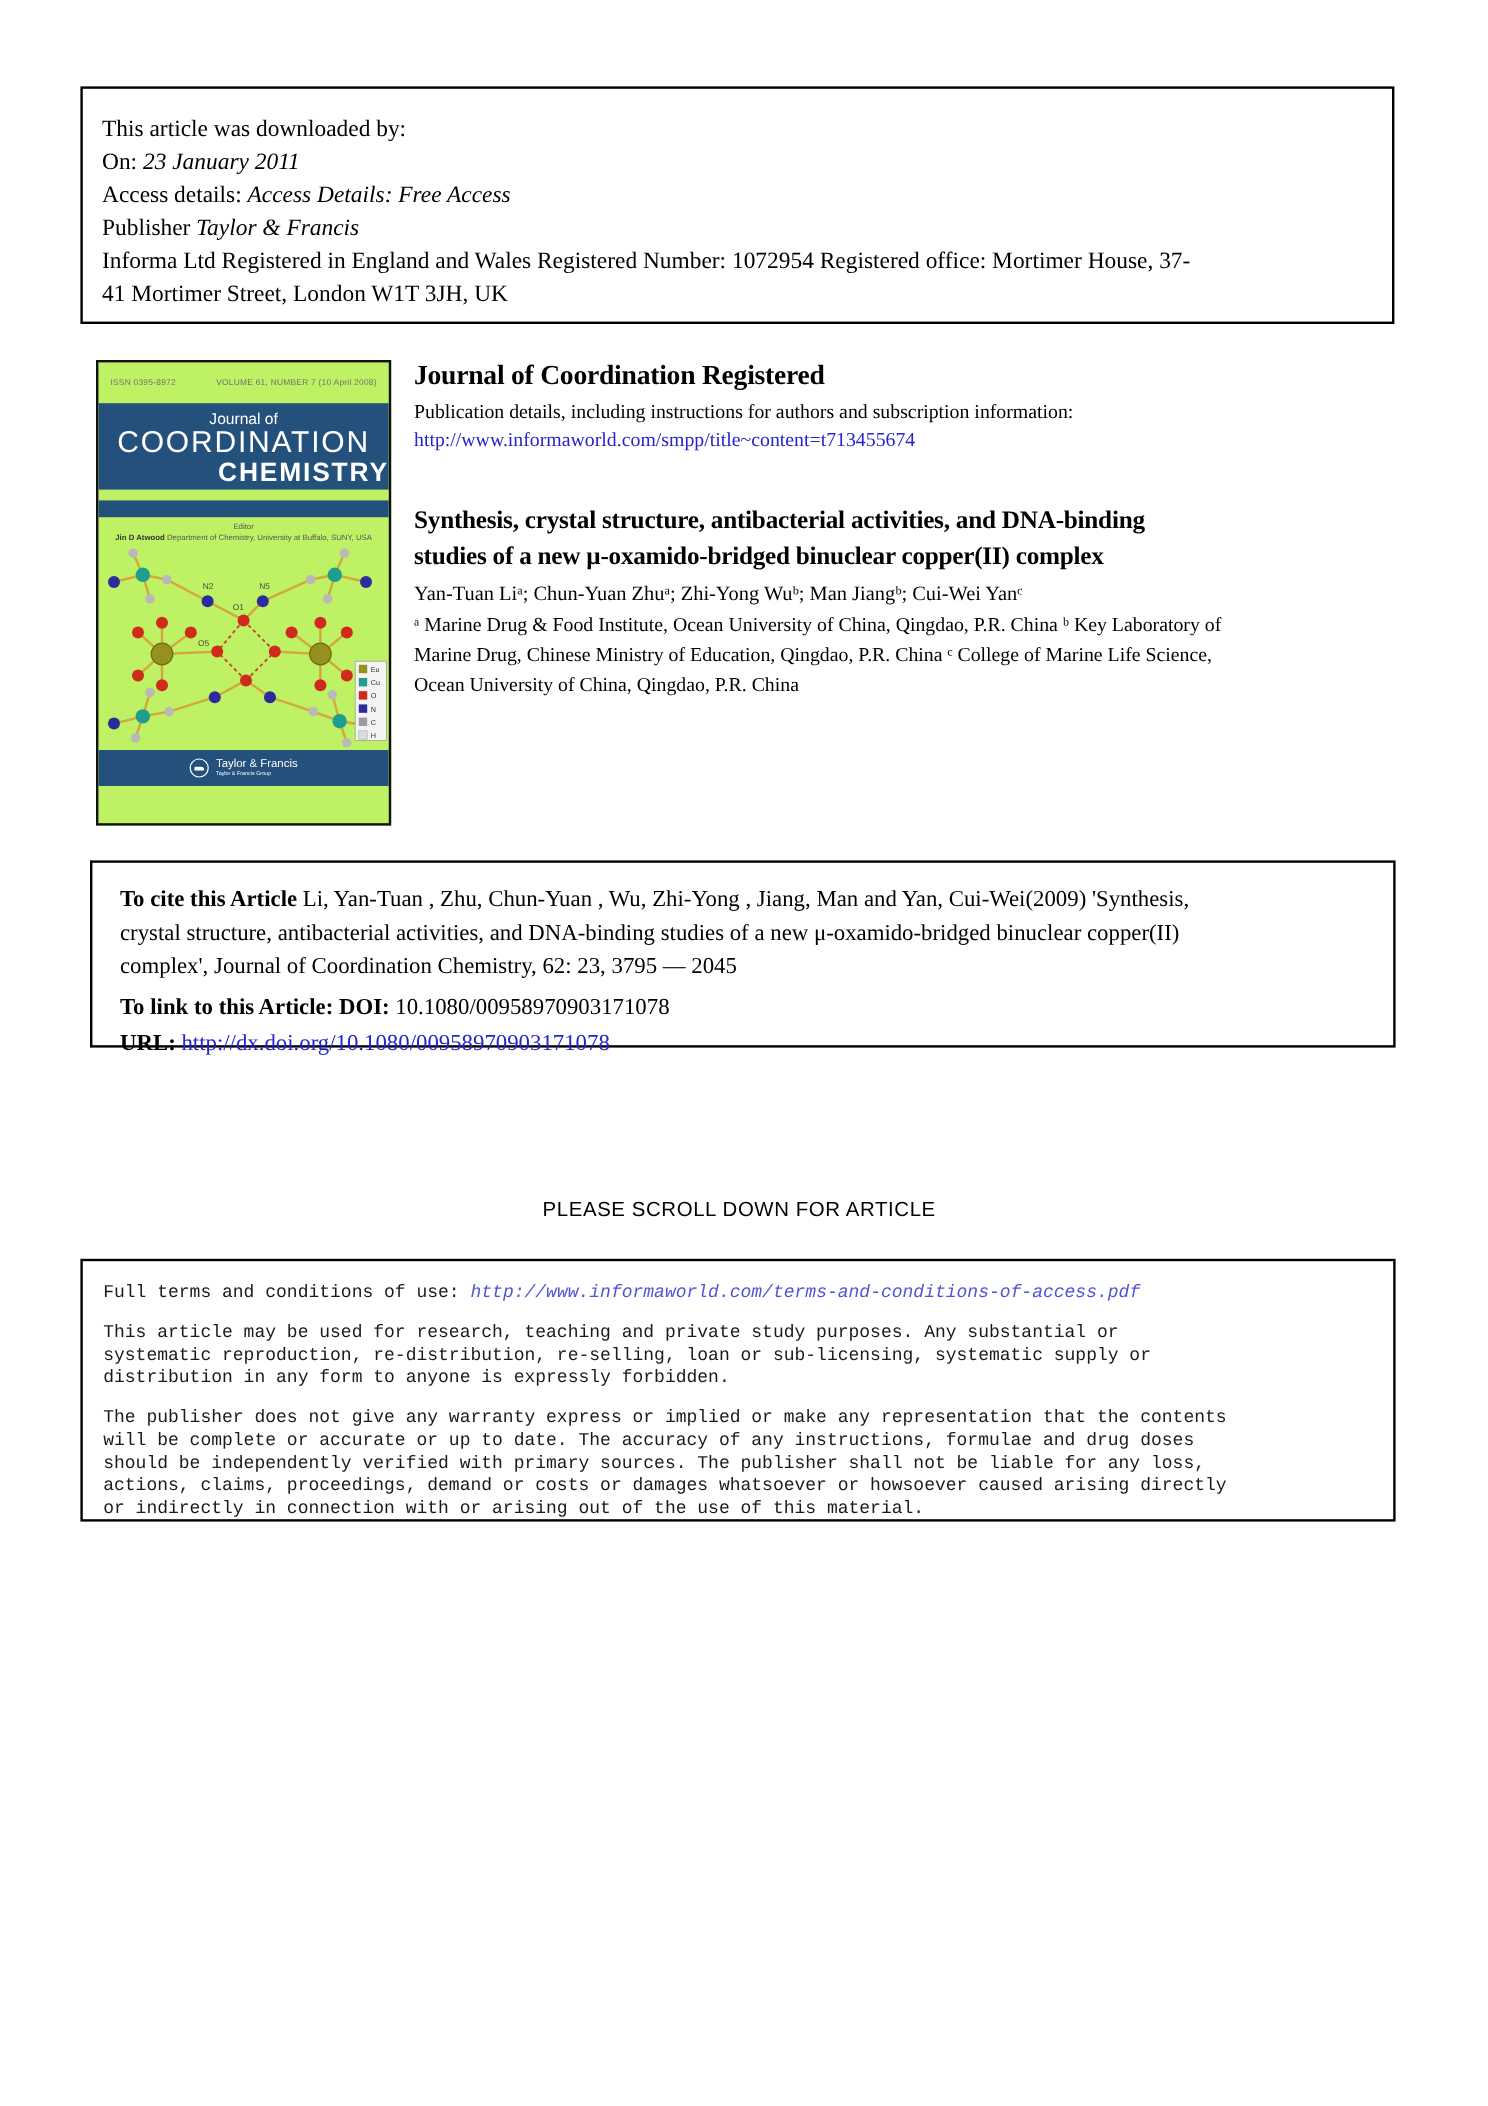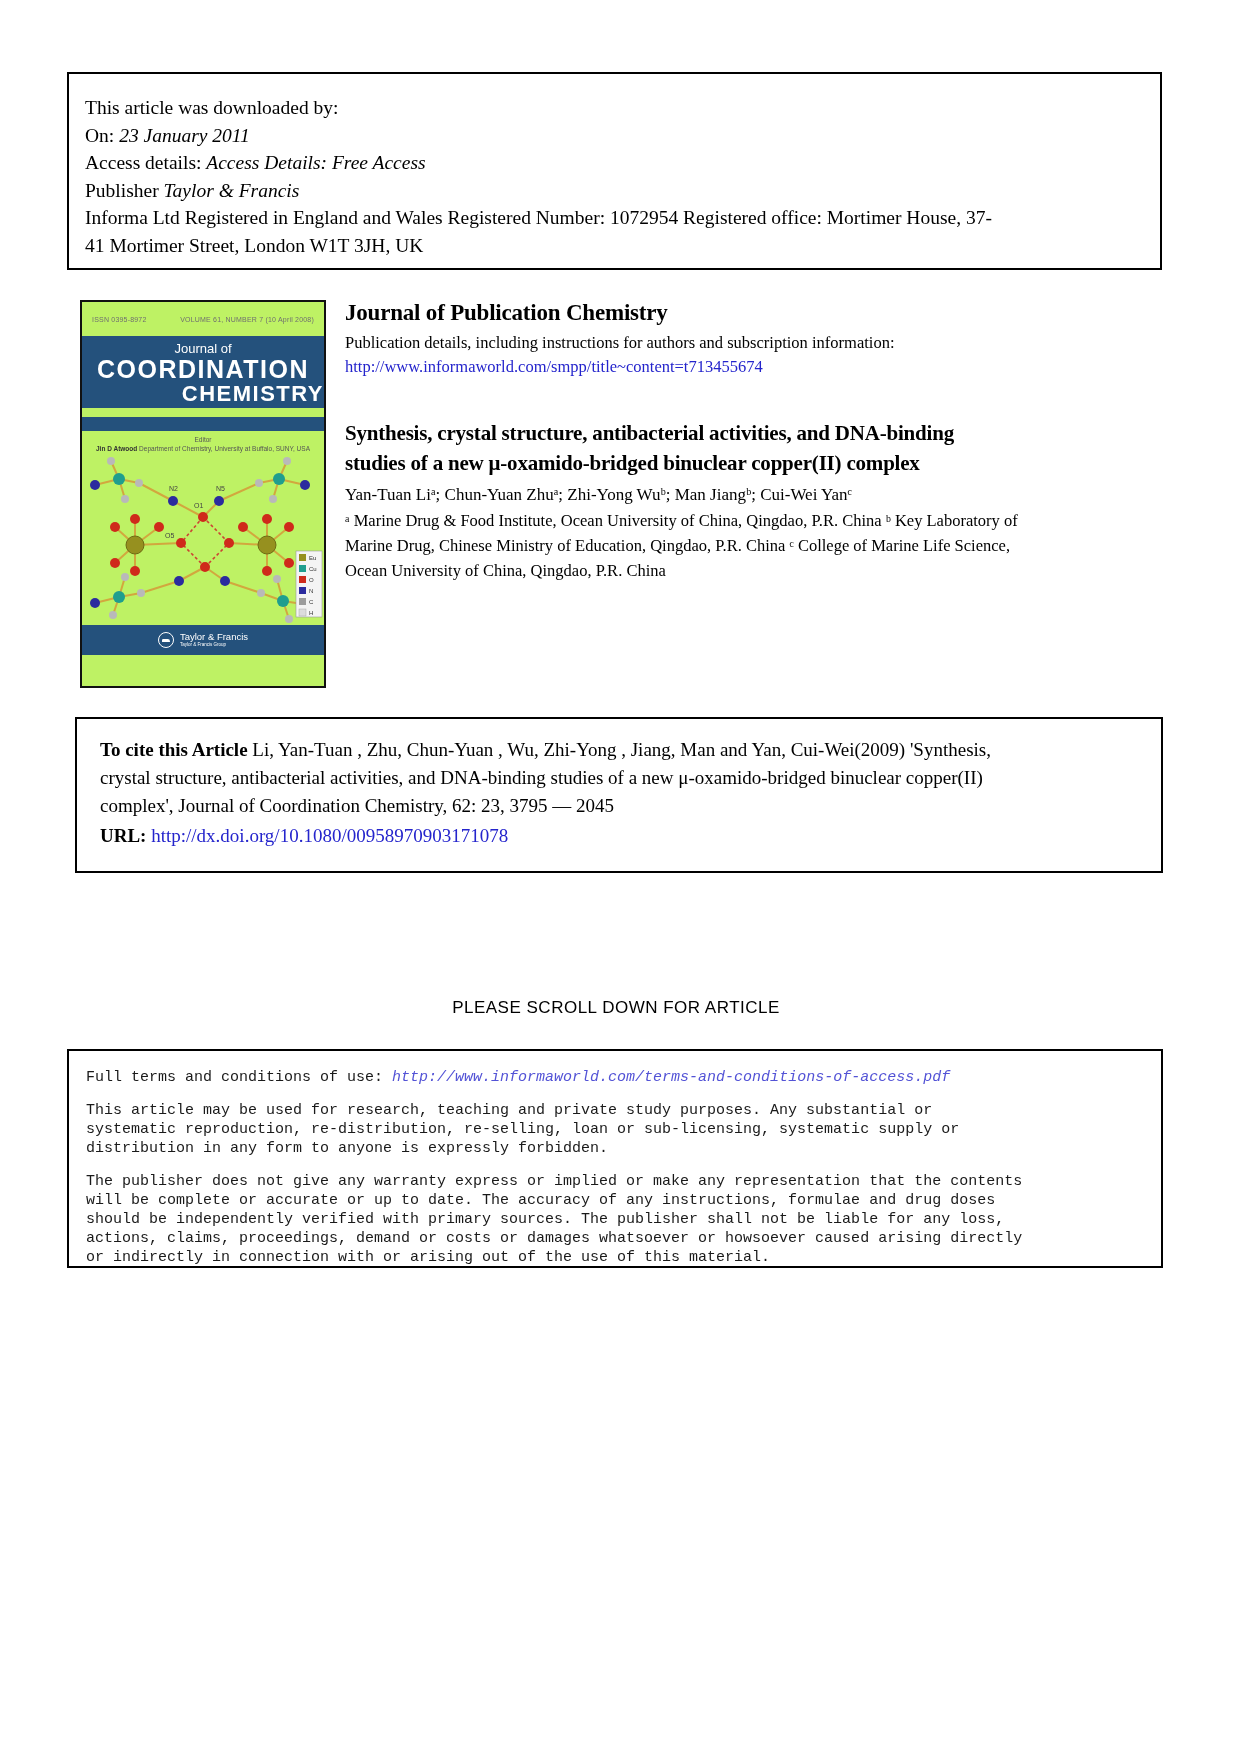--- a/index.html
+++ b/index.html
@@ -15,21 +15,21 @@
   .box1 .ln { font-size:19.5px; line-height:27.5px; white-space:nowrap; }
   .box1 em { font-style:italic; }
   
   .cover { position:absolute; left:80px; top:300px; width:246px; height:388px;
            border:2px solid #111; background:#bef264; overflow:hidden;
            font-family:"Liberation Sans", sans-serif; }
   .cover-topstrip { height:34px; display:flex; align-items:center; justify-content:space-between;
            padding:0 10px; font-size:7px; color:#6f6f6f; letter-spacing:.2px; }
   .cover-banner { height:72px; background:#24517c; color:#fff; text-align:center; padding-top:5px; }
   .cover-banner .jo { font-size:13px; }
-  .cover-banner .l1 { font-size:25px; font-weight:bold; letter-spacing:1.5px; line-height:26px; }
+  .cover-banner .l1 { font-size:25px; font-weight:normal; letter-spacing:1.5px; line-height:26px; }
   .cover-banner .l2 { font-size:22px; font-weight:bold; letter-spacing:1.5px; line-height:23px;text-align:right; }
   .cover-strip2 { height:14px; background:#24517c; margin-top:9px; }
   .cover-editor { text-align:center; margin-top:5px; font-size:6.5px; color:#555; line-height:8.5px; }
   .cover-editor b { color:#333; }
   .cover-mol { display:block; margin:2px auto 0 auto; }
   .cover-tf { height:30px; background:#24517c; margin-top:2px; display:flex; align-items:center; justify-content:center; gap:6px; color:#fff; }
   .cover-tf .disc { width:16px; height:16px; border:1.6px solid #fff; border-radius:50%; position:relative; }
   .cover-tf .disc::after { content:""; position:absolute; left:3px; top:6px; width:8px; height:3px; background:#fff; border-radius:2px 4px 1px 1px; }
   .cover-tf .tft1 { font-size:9.5px; line-height:10px; }
   .cover-tf .tft2 { font-size:4.5px; line-height:6px; }
@@ -202,40 +202,41 @@
     <div class="cover-tf">
       <span class="disc"></span>
       <span>
         <div class="tft1">Taylor &amp; Francis</div>
         <div class="tft2">Taylor &amp; Francis Group</div>
       </span>
     </div>
   </div>
 
   <div class="journal-info">
-    <div class="journal-title">Journal of Publication Chemistry</div>
+    <div class="journal-title">Journal of Coordination Registered</div>
     <div class="pub-details">Publication details, including instructions for authors and subscription information:</div>
     <a href="#" class="link journal-url">http://www.informaworld.com/smpp/title~content=t713455674</a>
   </div>
 
   <div class="article-info">
     <div class="article-title">Synthesis, crystal structure, antibacterial activities, and DNA-binding</div>
     <div class="article-title">studies of a new μ-oxamido-bridged binuclear copper(II) complex</div>
     <div class="authors">Yan-Tuan Liᵃ; Chun-Yuan Zhuᵃ; Zhi-Yong Wuᵇ; Man Jiangᵇ; Cui-Wei Yanᶜ</div>
     <div class="affils">
       <div>ᵃ Marine Drug &amp; Food Institute, Ocean University of China, Qingdao, P.R. China ᵇ Key Laboratory of</div>
       <div>Marine Drug, Chinese Ministry of Education, Qingdao, P.R. China ᶜ College of Marine Life Science,</div>
       <div>Ocean University of China, Qingdao, P.R. China</div>
     </div>
   </div>
 
   <div class="box box2">
     <div class="cl"><b>To cite this Article</b><span> Li, Yan-Tuan , Zhu, Chun-Yuan , Wu, Zhi-Yong , Jiang, Man and Yan, Cui-Wei(2009) 'Synthesis,</span></div>
     <div class="cl">crystal structure, antibacterial activities, and DNA-binding studies of a new μ-oxamido-bridged binuclear copper(II)</div>
     <div class="cl">complex', Journal of Coordination Chemistry, 62: 23, 3795 — 2045</div>
+    <div class="cl doi-line"><b>To link to this Article: DOI:</b><span> 10.1080/00958970903171078</span></div>
     <div class="cl url-line"><b>URL:</b><a href="#" class="link"> http://dx.doi.org/10.1080/00958970903171078</a></div>
   </div>
 
   <div class="scroll-notice">PLEASE SCROLL DOWN FOR ARTICLE</div>
 
   <div class="box box3">
     <div class="mline"><span>Full terms and conditions of use: </span><a href="#" class="mlink">http://www.informaworld.com/terms-and-conditions-of-access.pdf</a></div>
     <div class="para">
       <div class="mline">This article may be used for research, teaching and private study purposes. Any substantial or</div>
       <div class="mline">systematic reproduction, re-distribution, re-selling, loan or sub-licensing, systematic supply or</div>

